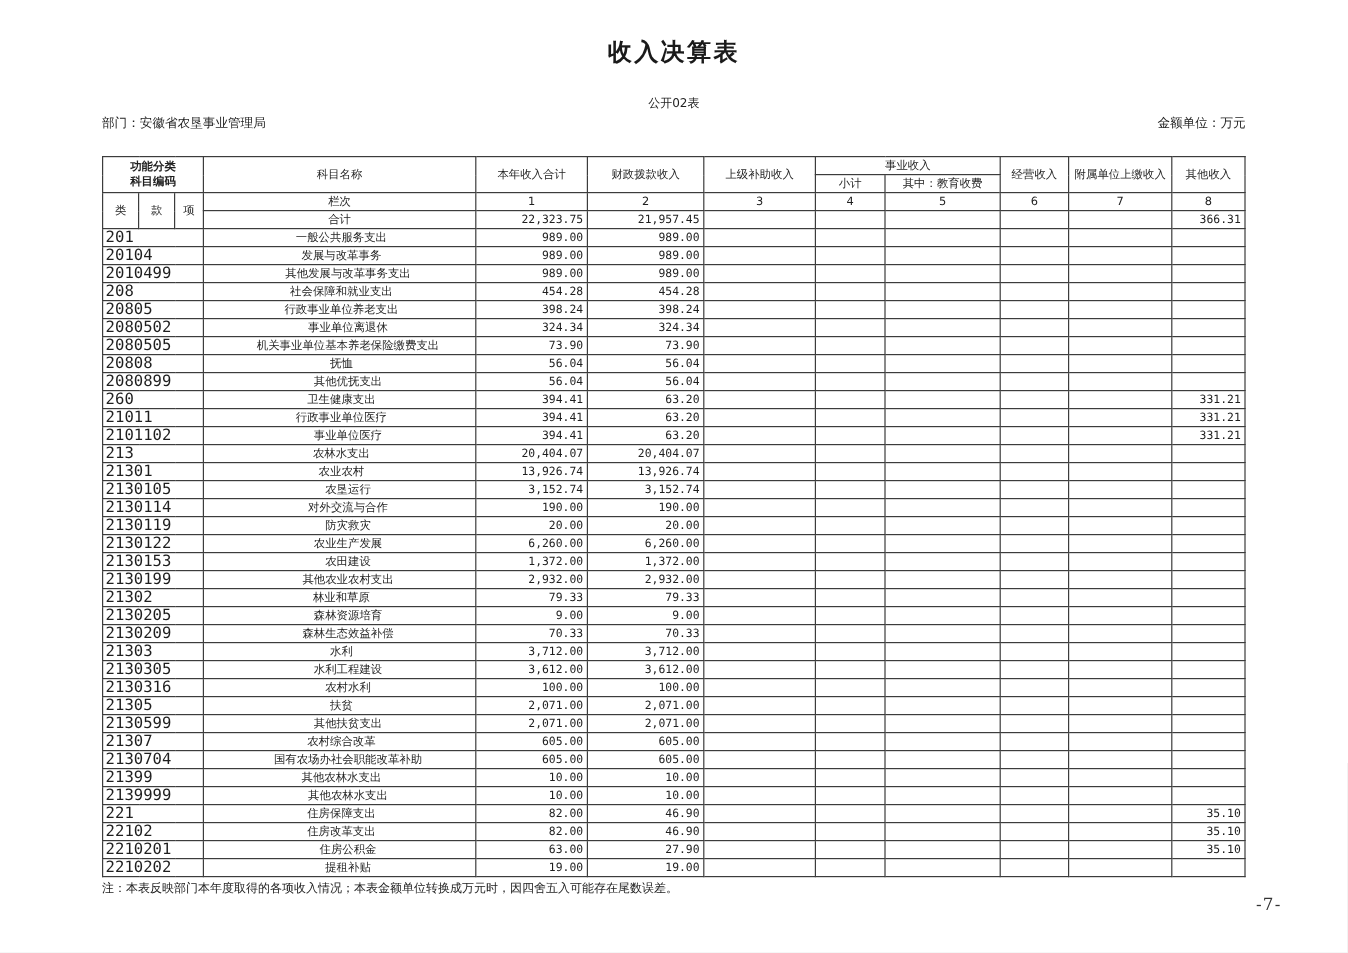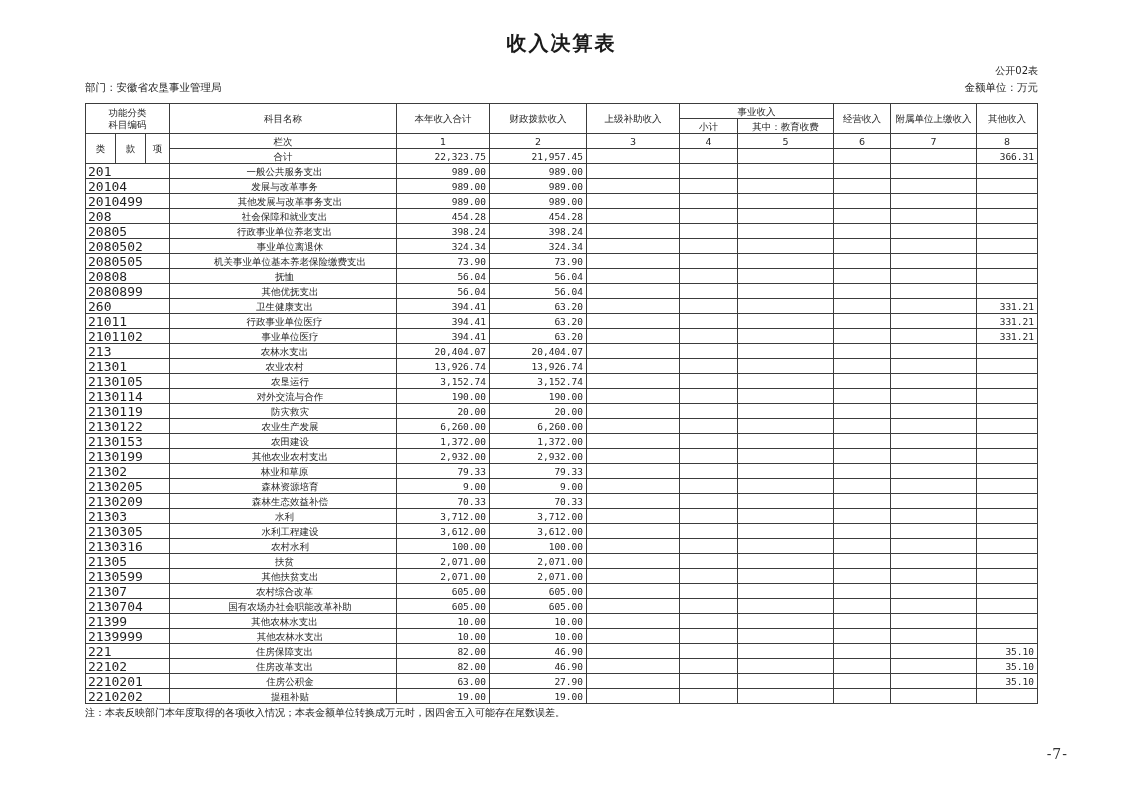--- a/index.html
+++ b/index.html
@@ -21,51 +21,51 @@
   }
   .title {
     margin: 30px 0 0 0;
     text-align: center;
     font-size: 20px;
     font-weight: bold;
     letter-spacing: 2px;
     color: #1a1a1a;
   }
   .table-code {
-    margin-top: 7px;
-    text-align: right;
+    margin-top: 22px;
+    text-align: center;
     font-size: 10px;
   }
   .meta-row {
     display: flex;
     justify-content: space-between;
     align-items: flex-end;
     font-size: 10.5px;
-    margin: 3px 0 8px 0;
+    margin: 3px 0 20px 0;
   }
   table.income-table {
     border-collapse: collapse;
     table-layout: fixed;
     width: 953px;
   }
   .income-table th, .income-table td {
     border: 1px solid #3c3c3c;
     font-size: 9.5px;
     font-weight: normal;
     padding: 0;
     height: 14px;
     line-height: 13px;
     white-space: nowrap;
     overflow: hidden;
     text-align: center;
     vertical-align: middle;
     color: #1f1f1f;
   }
   .income-table th { font-size: 9.5px; }
-  .hdr-2line div { line-height: 12px; }
+  .hdr-2line div { line-height: 12px; font-weight: bold; }
   .income-table td.code {
     text-align: left;
     padding-left: 2px;
     font-family: "DejaVu Sans Mono", "Liberation Mono", monospace;
     font-size: 13px;
   }
   .income-table td.name {
     text-align: center;
     padding-left: 3px;
   }

